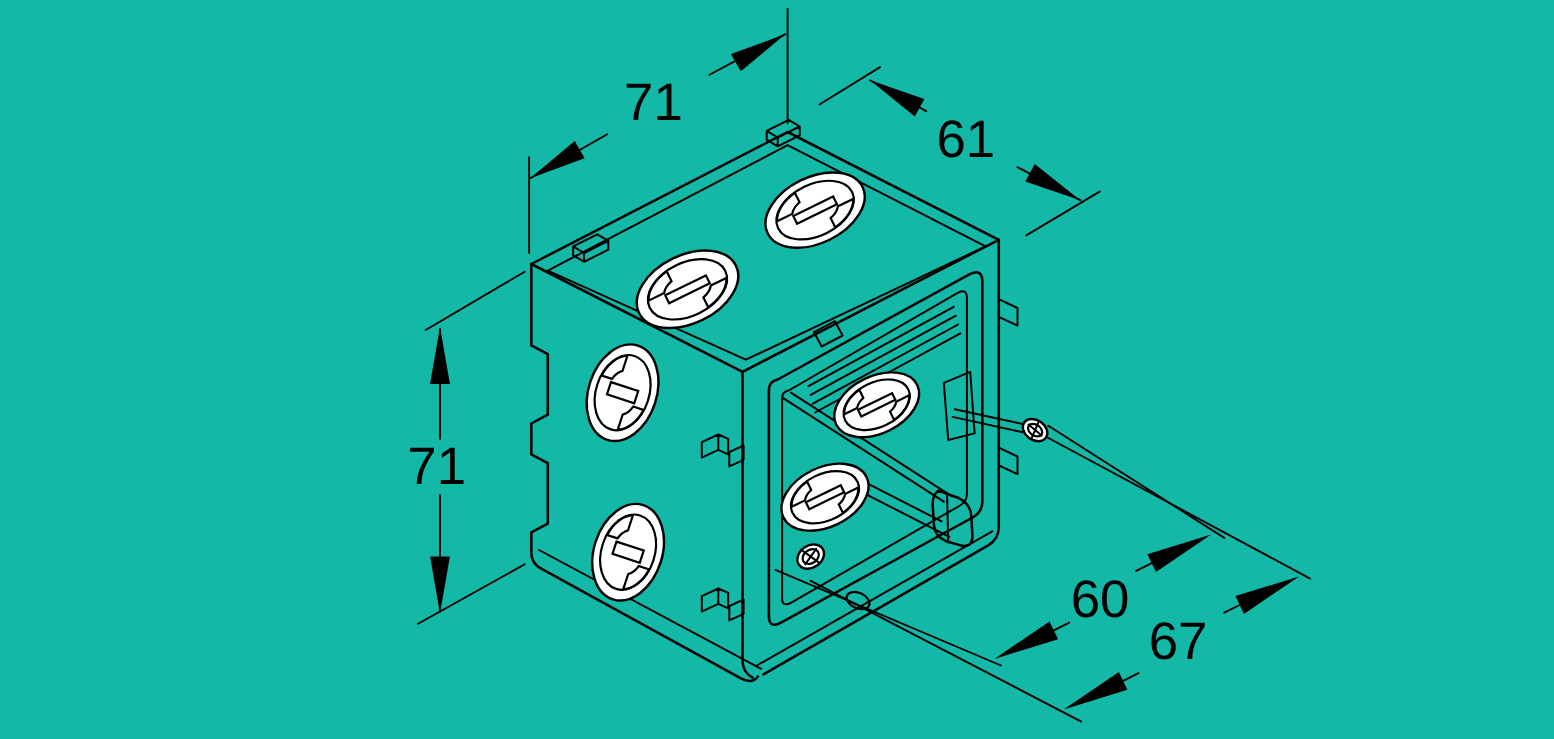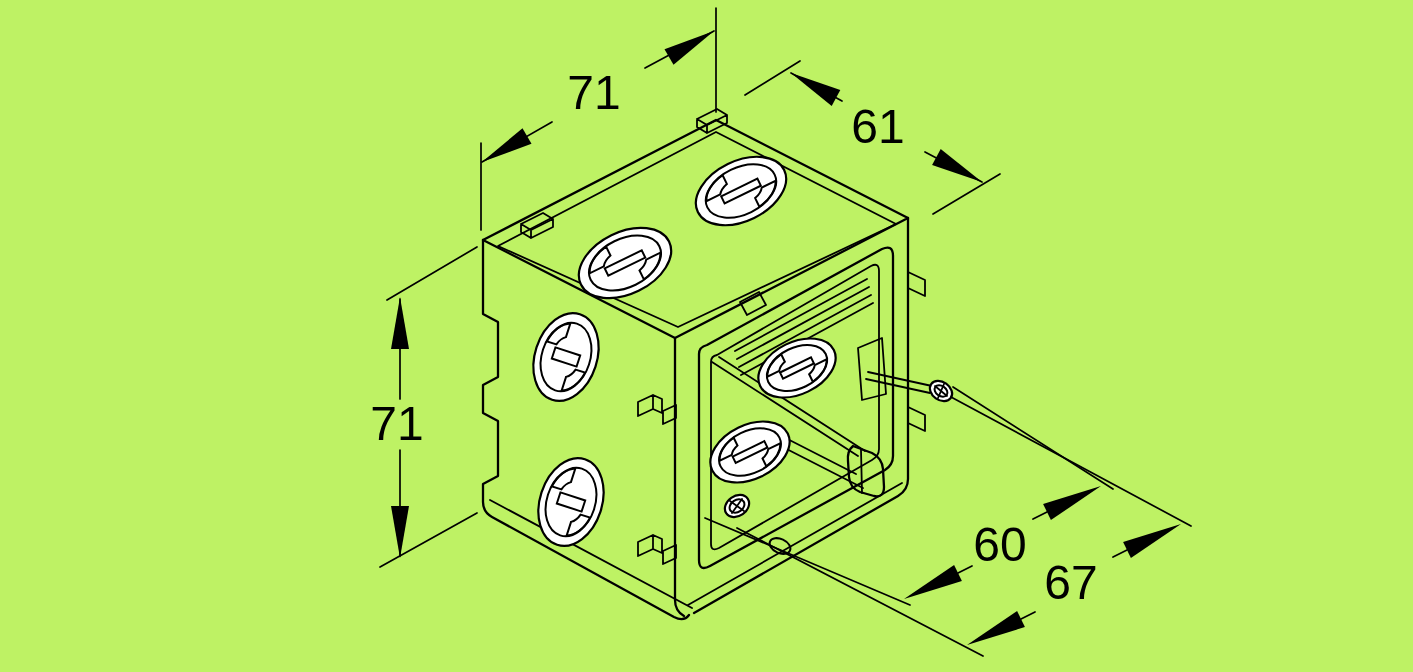--- a/index.html
+++ b/index.html
@@ -8,21 +8,21 @@
     background: #ffffff;
     width: 1413px;
     height: 672px;
     overflow: hidden;
     font-family: "Liberation Sans", sans-serif;
   }
   .stage {
     position: relative;
     width: 1413px;
     height: 672px;
-    background: #bef264;
+    background: #14b8a6;
     text-decoration: underline;
   }
   svg { display: block; }
   .ln  { fill: none; stroke: #000; stroke-width: 2.3; stroke-linejoin: round; stroke-linecap: round; }
   .ln-thin { fill: none; stroke: #000; stroke-width: 1.8; stroke-linejoin: round; stroke-linecap: round; }
   .dim { fill: none; stroke: #000; stroke-width: 1.7; stroke-linecap: round; }
   .arr { fill: #000; stroke: none; }
   .dim-label {
     font-family: "Liberation Sans", sans-serif;
     font-size: 48px;

